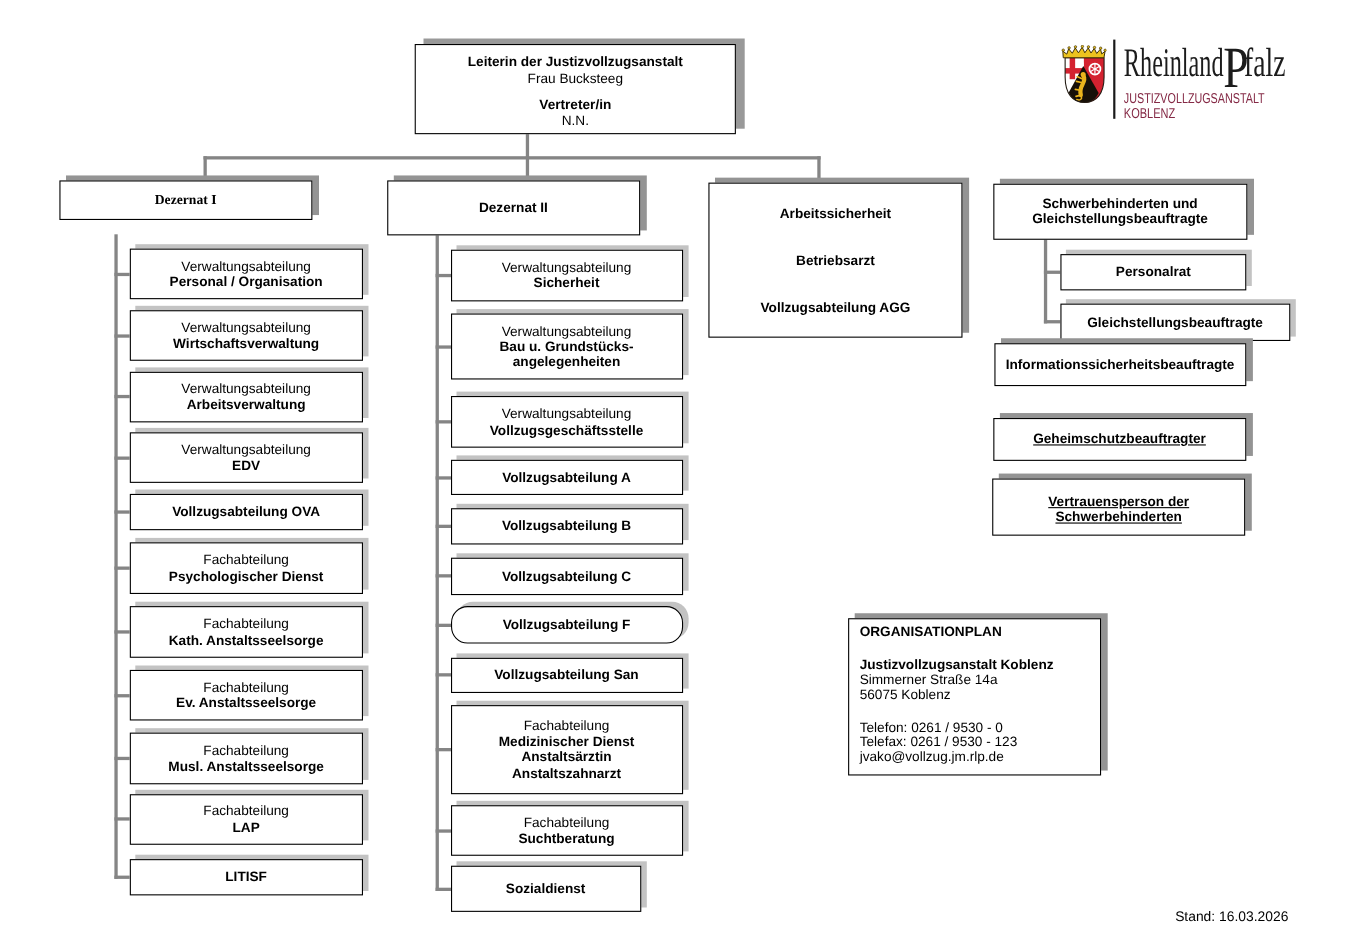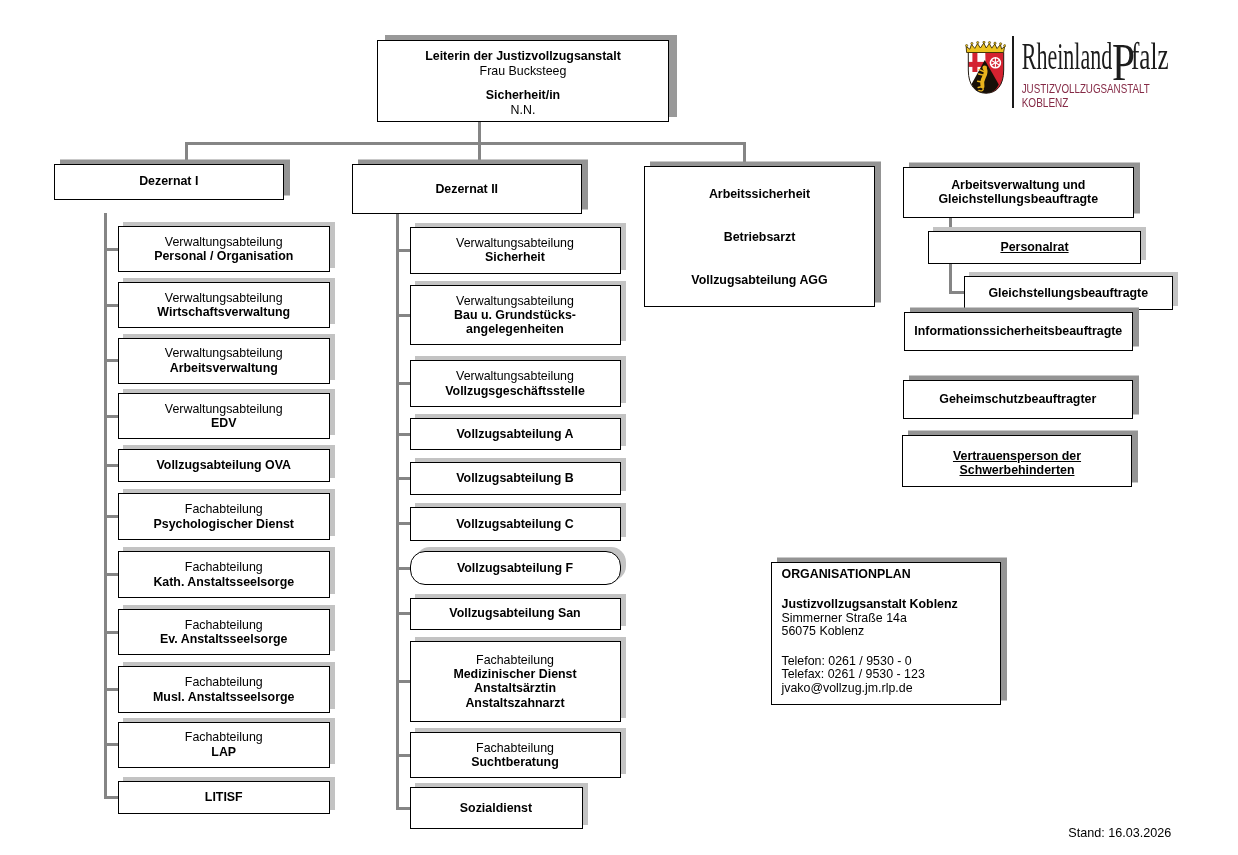--- a/index.html
+++ b/index.html
@@ -27,53 +27,53 @@
 <div class="ln" style="left:396.2px;top:213px;width:3px;height:596.5px;"></div>
 
 <div class="ln" style="left:949px;top:217px;width:3px;height:77px;"></div>
 <div class="ln" style="left:949px;top:245.5px;width:15px;height:3px;"></div>
 <div class="ln" style="left:949px;top:291px;width:15px;height:3px;"></div>
 
 <div class="bx" style="left:333px;top:40px;width:292px;height:82px;box-shadow:8px -5px 0 0 #999999;justify-content:flex-start;padding-top:7.7px;line-height:15px;margin-left:44px;">
   <div><b>Leiterin der Justizvollzugsanstalt</b></div>
   <div>Frau Bucksteeg</div>
   <div style="height:9px;"></div>
-  <div><b>Sicherheit/in</b></div>
+  <div><b>Vertreter/in</b></div>
   <div>N.N.</div>
 </div>
 
-<div class="bx shd" style="left:54px;top:163.5px;width:229.5px;height:36px;">
+<div class="bx shd" style="left:54px;top:163.5px;width:229.5px;height:36px;font-family:Liberation Serif, serif;">
     <b>Dezernat I</b>
   </div>
 <div class="bx shd" style="left:352px;top:163.5px;width:229.5px;height:50.5px;text-align:right;">
     <b>Dezernat II</b>
   </div>
 
 <div class="bx shd" style="left:644px;top:166px;width:231px;height:141px;justify-content:flex-start;padding-top:19.8px;">
   <div><b>Arbeitssicherheit</b></div>
   <div style="height:29px;"></div>
   <div><b>Betriebsarzt</b></div>
   <div style="height:29px;"></div>
   <div><b>Vollzugsabteilung AGG</b></div>
 </div>
 
 <div class="bx shd" style="left:903px;top:166.5px;width:230.5px;height:51px;">
-  <div><b>Arbeitsverwaltung und</b></div>
+  <div><b>Schwerbehinderten und</b></div>
   <div><b>Gleichstellungsbeauftragte</b></div>
 </div>
-<div class="bx shl" style="left:928px;top:230.5px;width:213px;height:33px;text-decoration:underline;">
+<div class="bx shl" style="left:964px;top:230.5px;width:169px;height:33px;">
     <b>Personalrat</b>
   </div>
 <div class="bx shl" style="left:964px;top:276px;width:208.5px;height:33.5px;">
     <b>Gleichstellungsbeauftragte</b>
   </div>
 <div class="bx shd" style="left:903.5px;top:312px;width:229.5px;height:38.5px;text-align:right;">
     <b>Informationssicherheitsbeauftragte</b>
   </div>
-<div class="bx shd" style="left:903px;top:379.5px;width:229.5px;height:39px;">
+<div class="bx shd" style="left:903px;top:379.5px;width:229.5px;height:39px;text-decoration:underline;">
     <b>Geheimschutzbeauftragter</b>
   </div>
 <div class="bx shd" style="left:902px;top:435px;width:230px;height:52px;padding-top:4.3px;text-decoration:underline;">
   <div><b>Vertrauensperson der</b></div>
   <div><b>Schwerbehinderten</b></div>
 </div>
 
 <div class="bx shd" style="left:771px;top:562px;width:230px;height:142.5px;justify-content:flex-start;align-items:flex-start;text-align:left;padding:5.2px 4px 0 9.5px;line-height:13.6px;">
   <div><b>ORGANISATIONPLAN</b></div>
   <div style="height:16.4px;"></div>

